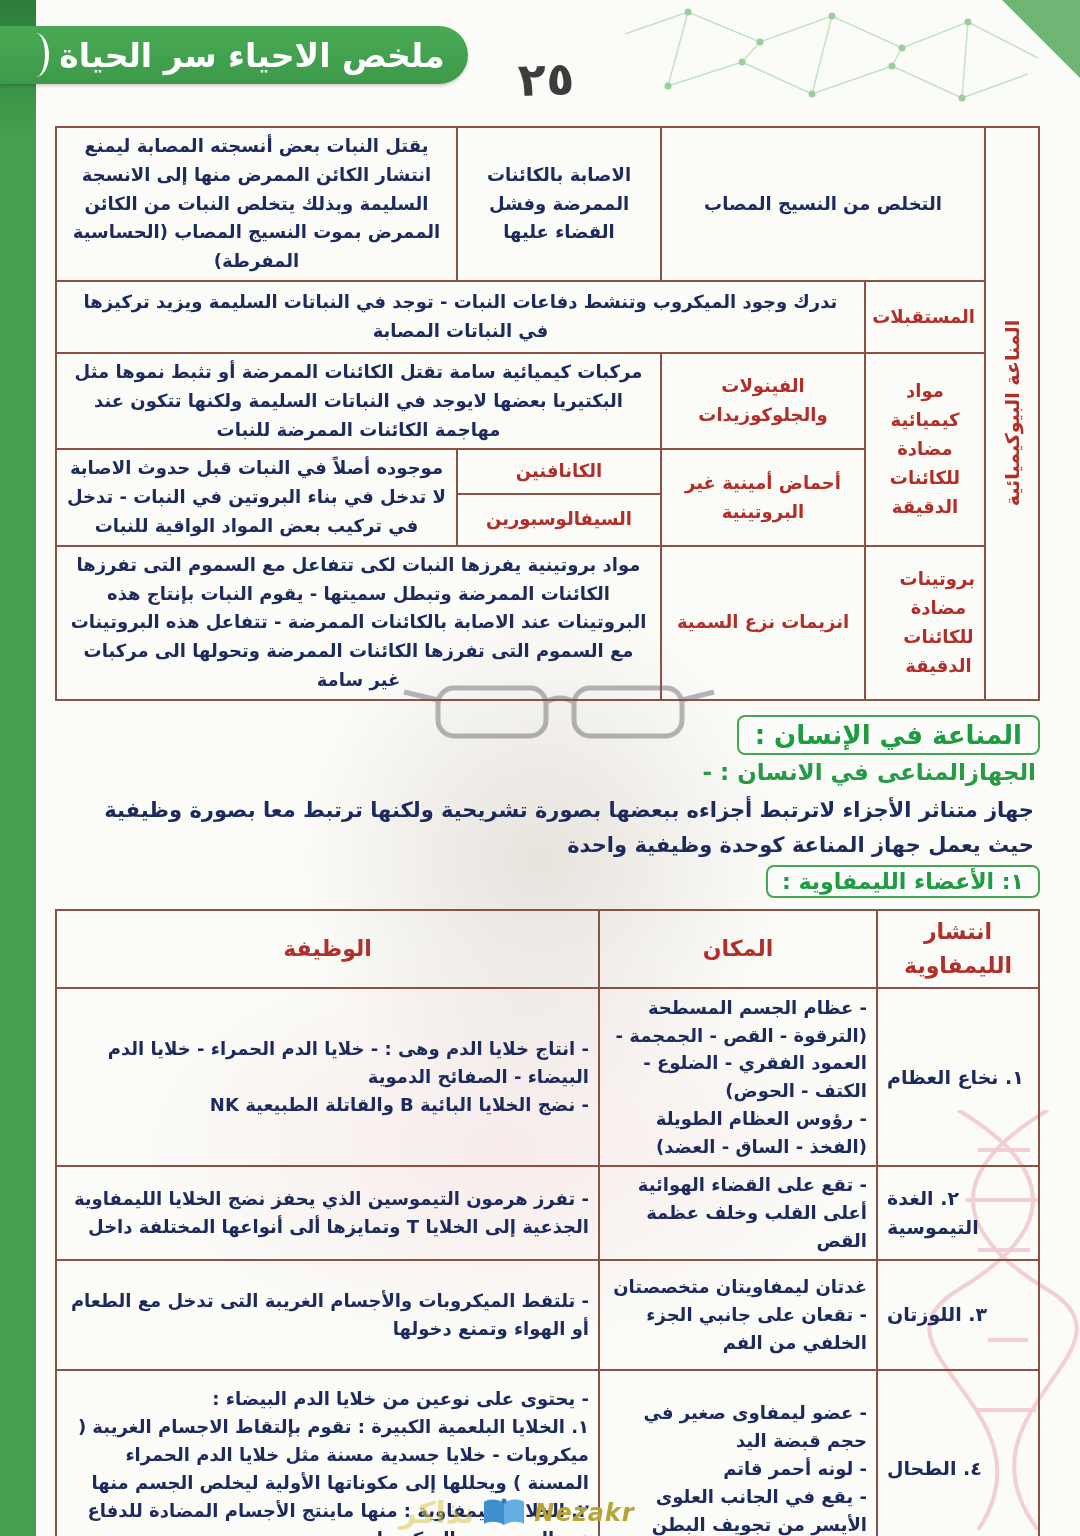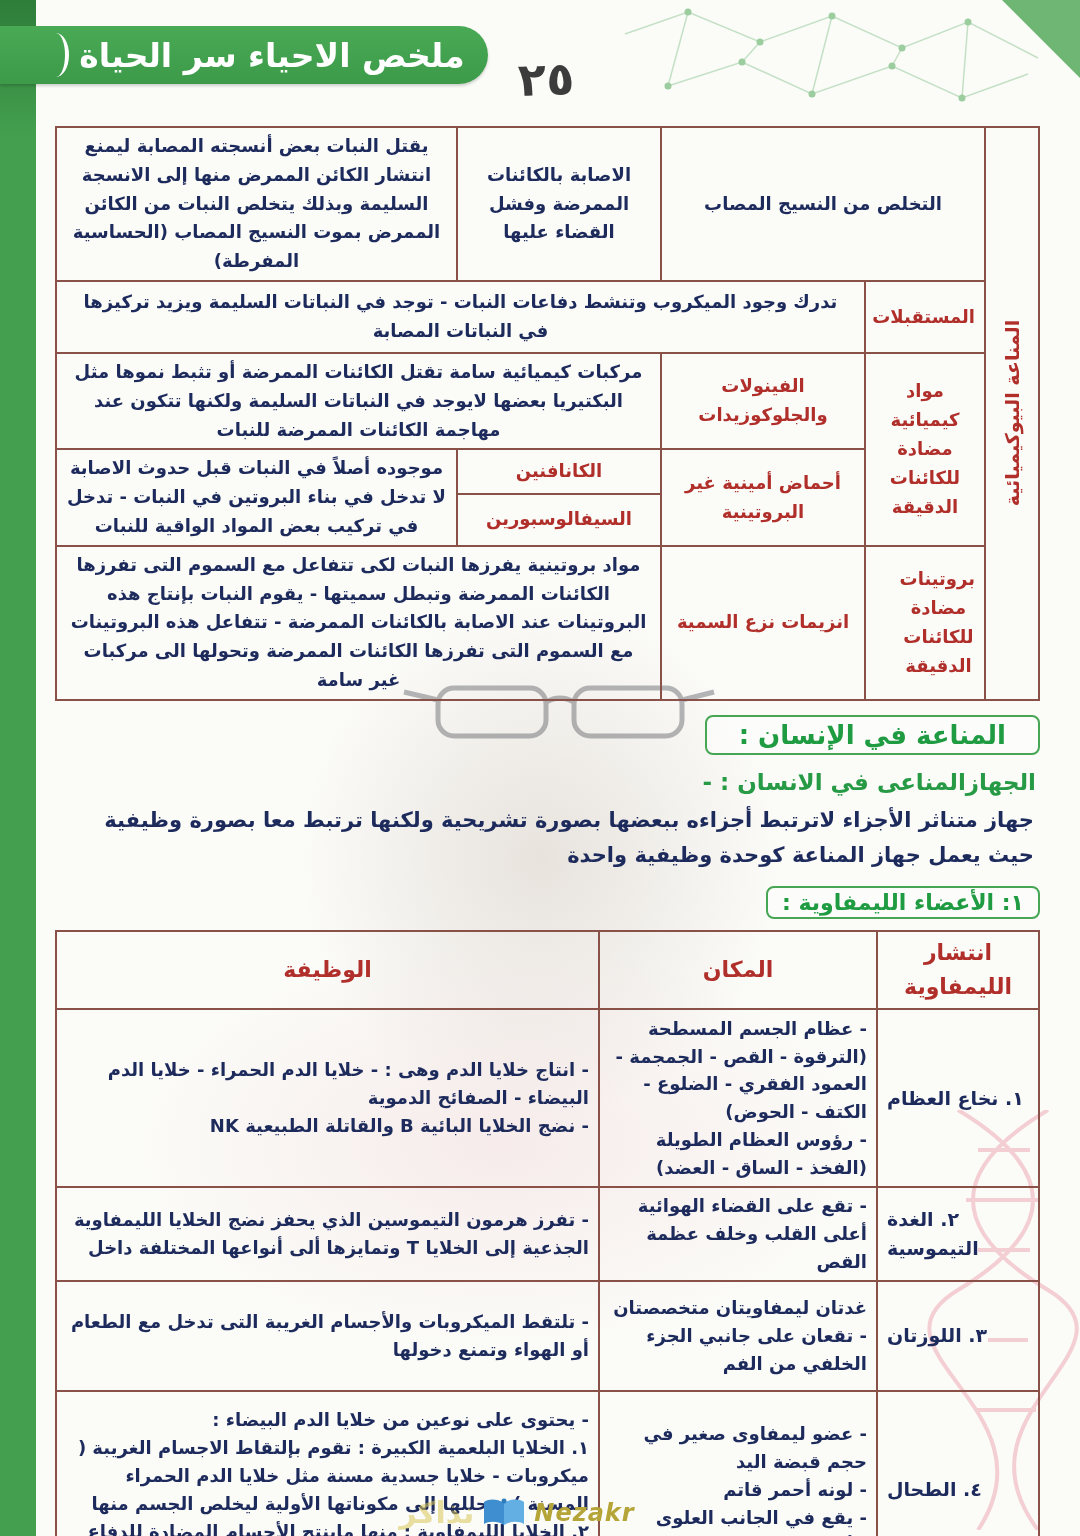--- a/index.html
+++ b/index.html
@@ -17,44 +17,44 @@
     background:radial-gradient(ellipse at center,rgba(186,170,158,.30) 0%,rgba(186,170,158,0) 68%);}
   .shoulders-blob{position:absolute;left:110px;top:930px;width:780px;height:430px;z-index:0;
     background:radial-gradient(ellipse at center,rgba(226,172,178,.20) 0%,rgba(226,172,178,0) 66%);}
   .glasses-wm{position:absolute;left:398px;top:672px;z-index:0;opacity:.42;}
   .dna-wm{position:absolute;right:-8px;top:1110px;z-index:0;opacity:.55;}
   
   .banner{position:absolute;top:26px;left:0;width:468px;height:58px;z-index:4;
     background:linear-gradient(180deg,#49aa55,#3c9a49);
     border-radius:0 34px 34px 0;display:flex;align-items:center;justify-content:center;
     direction:rtl;color:#fff;font-weight:bold;font-size:33px;gap:10px;
-    box-shadow:0 2px 3px rgba(0,0,0,.18);padding-left:20px;}
+    box-shadow:0 2px 3px rgba(0,0,0,.18);}
   .banner-paren{width:22px;height:44px;border-right:4px solid #ffffff;border-radius:50%;}
   .page-num{position:absolute;top:52px;left:518px;z-index:4;font-size:46px;font-weight:bold;
     color:#3c3c3c;transform:rotate(-2deg);}
   
   .content{position:absolute;left:55px;top:126px;width:985px;z-index:2;}
   table{width:100%;border-collapse:collapse;direction:rtl;table-layout:fixed;background:transparent;}
   td{border:2px solid #8a5148;padding:4px 9px;vertical-align:middle;background:transparent;}
   .t1{font-size:18px;font-weight:bold;line-height:1.6;}
   .t2{font-size:18px;font-weight:bold;line-height:1.55;}
   .navy{color:#1d2a5c;}
   .red{color:#b12f2a;}
   .center{text-align:center;}
   .rightal{text-align:right;}
   .pre{white-space:pre-line;}
   .rot-cell{position:relative;padding:0;}
   .rot{position:absolute;top:50%;left:50%;transform:translate(-50%,-50%) rotate(-90deg);
     white-space:nowrap;font-size:19px;font-weight:bold;}
   
   .section{direction:rtl;text-align:right;margin:14px 0 10px 0;}
   .green-box{display:inline-block;border:2px solid #46a653;border-radius:8px;
-    padding:3px 32px;color:#1f9b41;font-size:26px;font-weight:bold;background:rgba(255,255,255,.4);text-align:center;}
-  .sys-title{color:#279a46;font-size:23px;font-weight:bold;margin:14px 4px 8px 0;}
-  .para{color:#1d2a5c;font-size:21px;font-weight:bold;line-height:1.7;margin:2px 6px 12px 0;text-align:right;}
+    padding:3px 16px;color:#1f9b41;font-size:26px;font-weight:bold;background:rgba(255,255,255,.4);text-align:center;}
+  .sys-title{color:#279a46;font-size:23px;font-weight:bold;margin:4px 4px 8px 0;}
+  .para{color:#1d2a5c;font-size:21px;font-weight:bold;line-height:1.7;margin:2px 6px 1px 0;text-align:right;}
   .green-box-sm{display:inline-block;border:2px solid #46a653;border-radius:8px;
     padding:2px 14px;color:#1f9b41;font-size:22px;font-weight:bold;background:rgba(255,255,255,.4);
     margin-bottom:1px;}
   .t2 .th{color:#b12f2a;font-size:22px;text-align:center;height:46px;}
   .organ-cell{color:#1d2a5c;text-align:left;vertical-align:middle;font-size:19px;}
   
   .rh-t1a{height:118px;} .rh-t1b{height:62px;} .rh-t1c{height:96px;margin-left:12px;}
   .rh-t1d{height:58px;} .rh-t1e{height:42px;} .rh-t1f{height:138px;padding-left:36px;}
   .rh1{height:168px;} .rh2{height:78px;} .rh3{height:100px;} .rh4{height:188px;}
   

